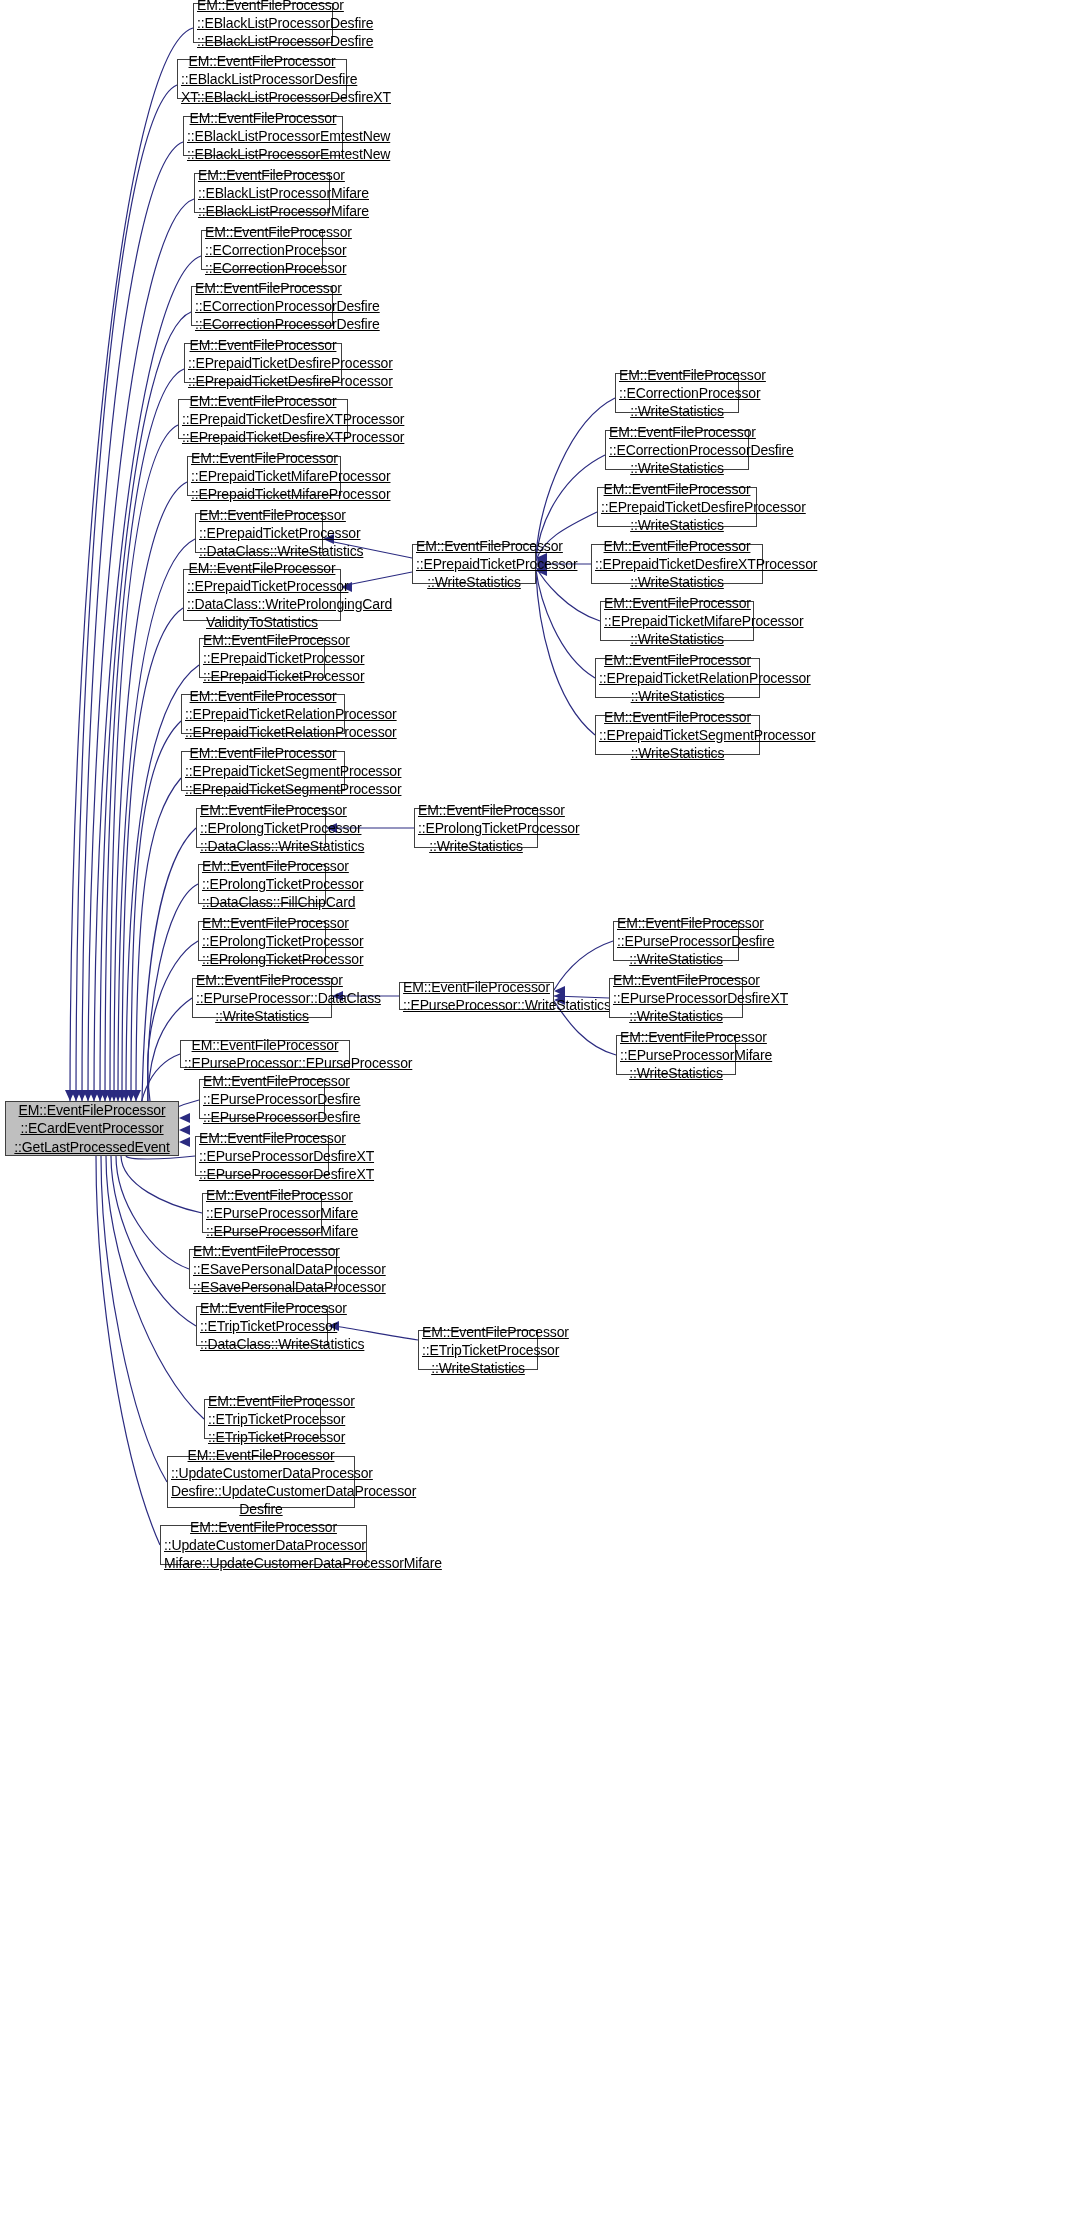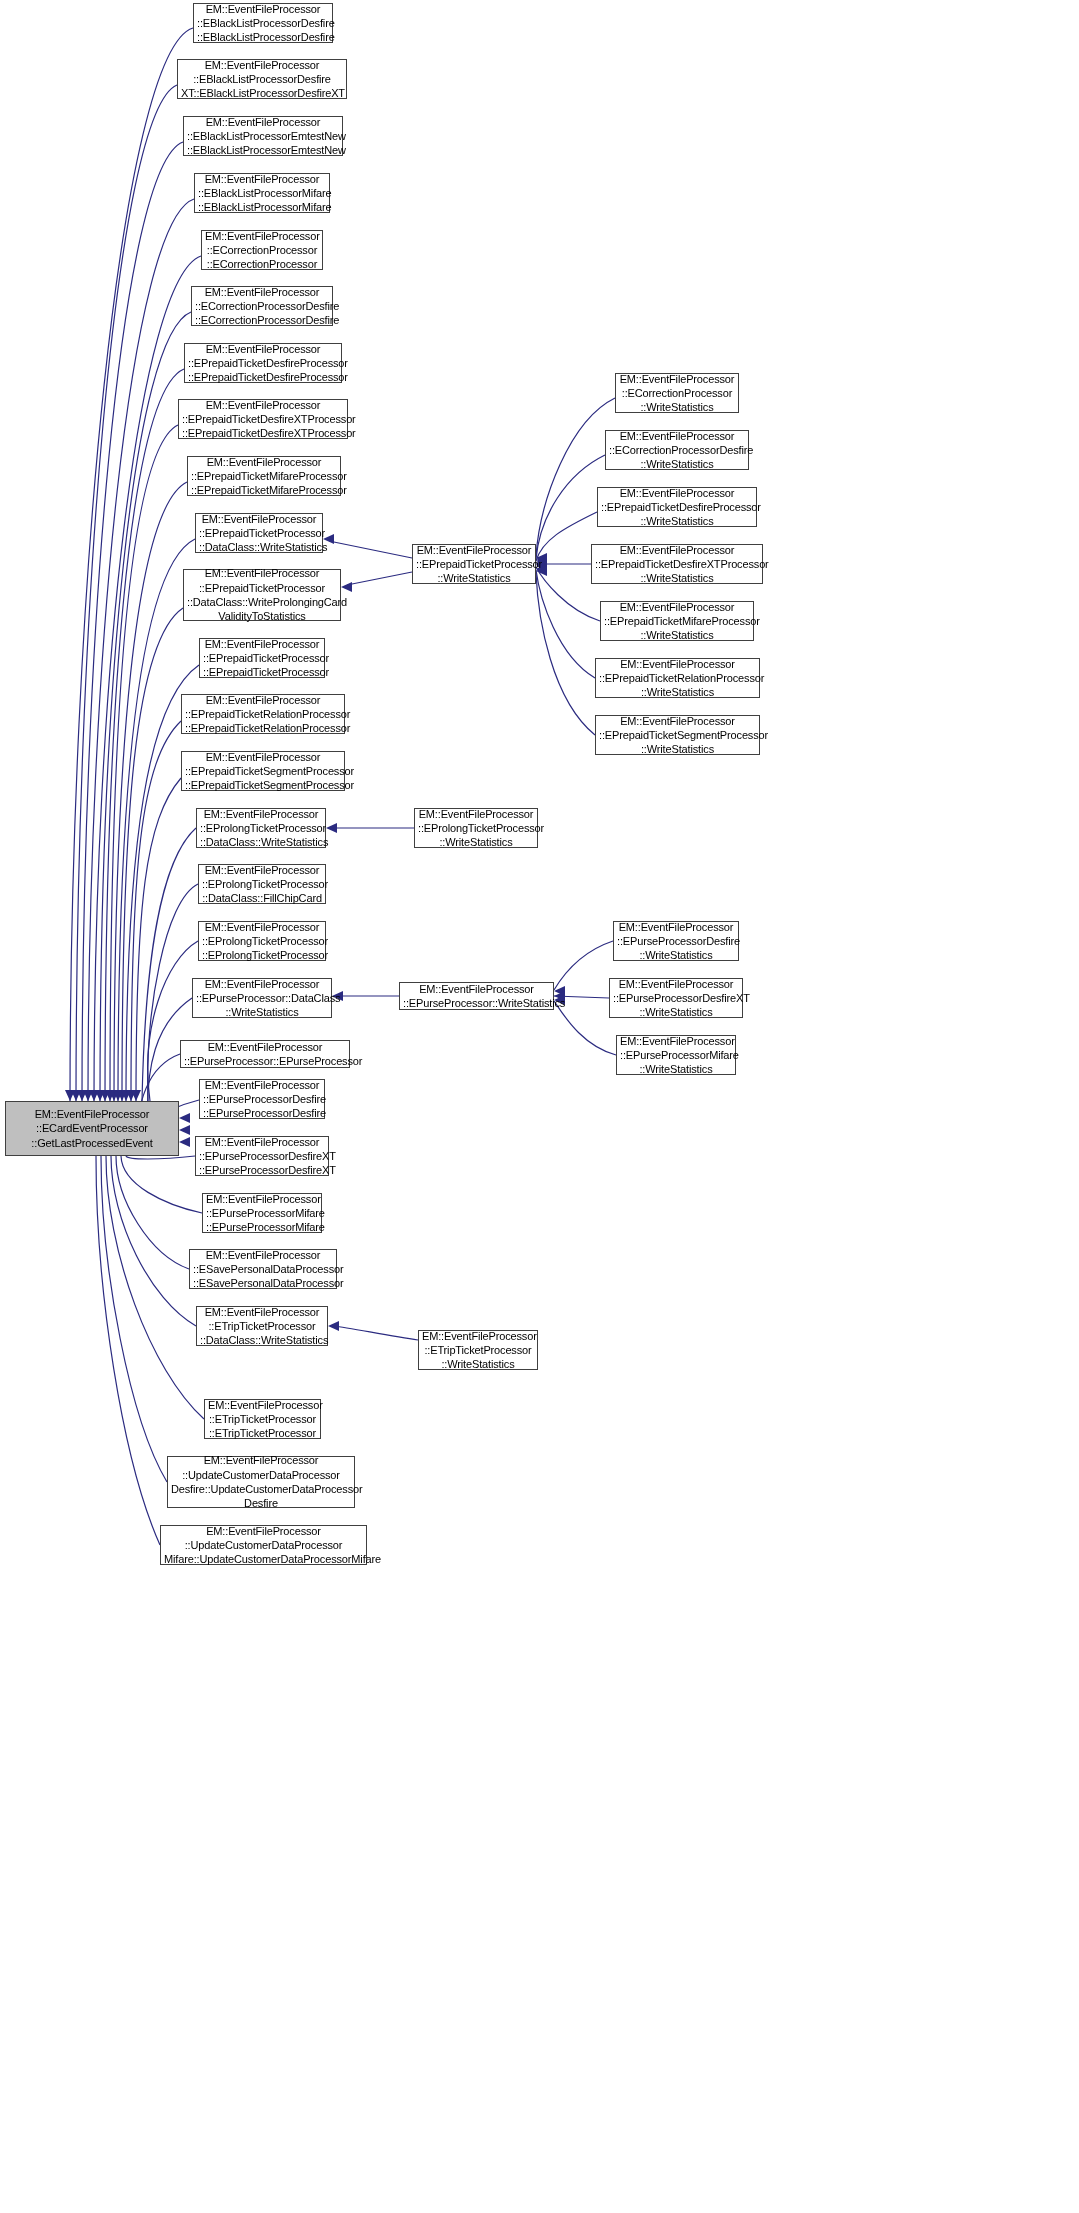--- a/index.html
+++ b/index.html
@@ -2,22 +2,22 @@
 <html><head>
 <meta charset="utf-8">
 <style>
   html,body{margin:0;padding:0;background:#ffffff;}
   body{width:1079px;height:2213px;position:relative;
        font-family:"Liberation Sans","DejaVu Sans",sans-serif;}
   #canvas{position:absolute;left:0;top:0;width:1079px;height:2213px;overflow:hidden;}
   svg#edges{position:absolute;left:0;top:0;width:1079px;height:2213px;pointer-events:none;}
   .node{position:absolute;box-sizing:border-box;background:#ffffff;
         border:1px solid #404040;display:flex;align-items:center;justify-content:center;
-        text-align:center;color:#000000;font-size:11px;line-height:1.30;
-        letter-spacing:-0.15px;padding:2px 3px;z-index:5;}
+        text-align:center;color:#000000;font-size:14px;line-height:1.30;
+        letter-spacing:-0.15px;padding:2px 3px;z-index:5;text-decoration:underline;}
   .node.root{background:#bfbfbf;border:1px solid #404040;}
   .node span{display:block;width:100%;white-space:pre-line;}
 </style>
 </head>
 <body>
 
 <div id="canvas">
   <svg id="edges" viewBox="0 0 1079 2213" xmlns="http://www.w3.org/2000/svg">
       <path d="M193,28 C120,50 70,600 70,1101" fill="none" stroke="#2b2b80" stroke-width="1.2"></path>
       <polygon points="65,1090 75,1090 70,1101" fill="#2b2b80"></polygon>

